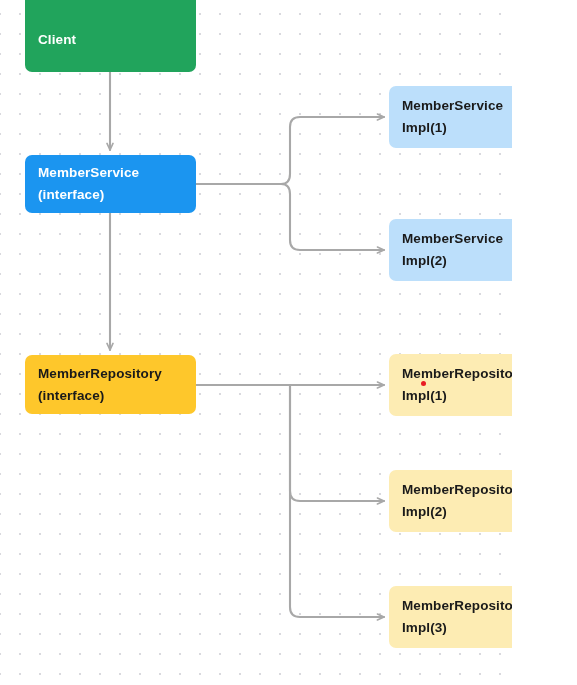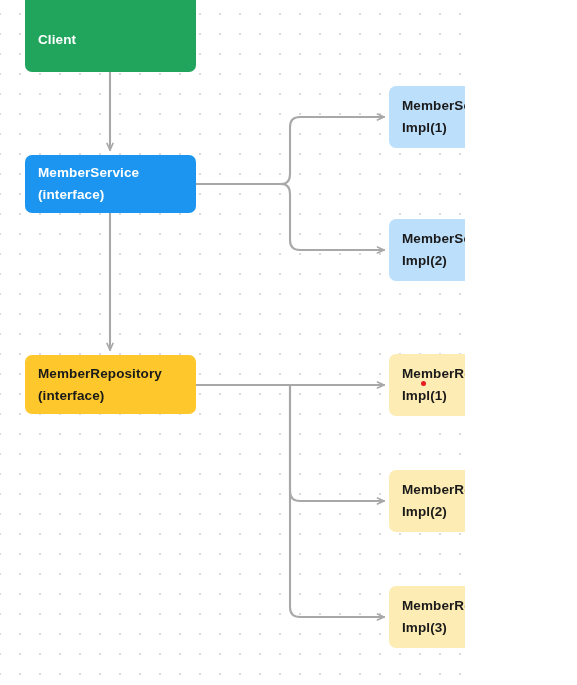--- a/index.html
+++ b/index.html
@@ -12,20 +12,21 @@
   }
   #canvas {
     position: relative;
     width: 465px;
     height: 685px;
     overflow: hidden;
     background-color: #ffffff;
     background-image: radial-gradient(circle, #d9d9de 0.9px, rgba(255,255,255,0) 1.0px);
     background-size: 20px 20px;
     background-position: 10px 4px;
+    padding-left: 47px;
   }
   #edges {
     position: absolute;
     left: 0;
     top: 0;
     width: 577px;
     height: 685px;
     pointer-events: none;
   }
   .node {

